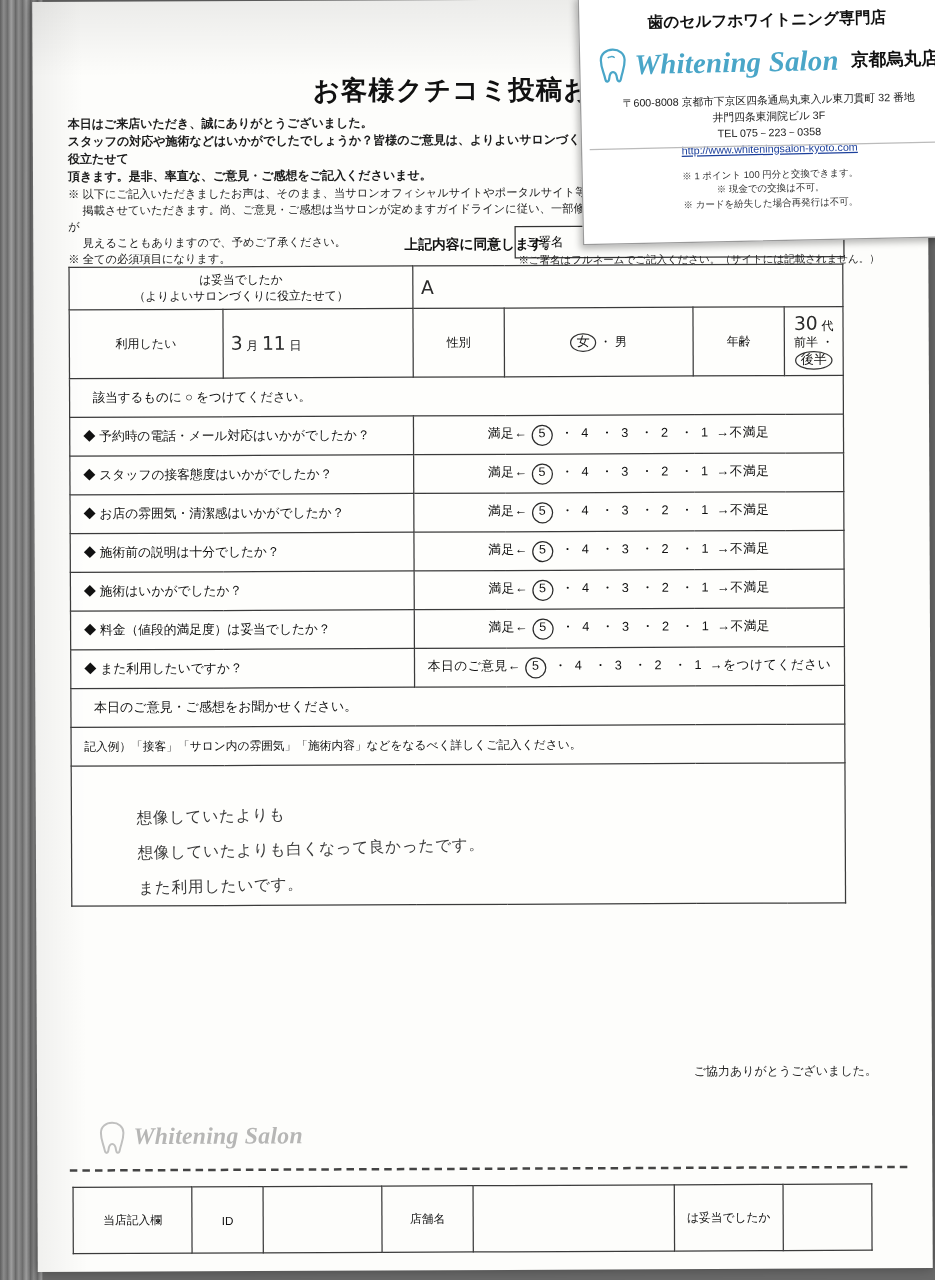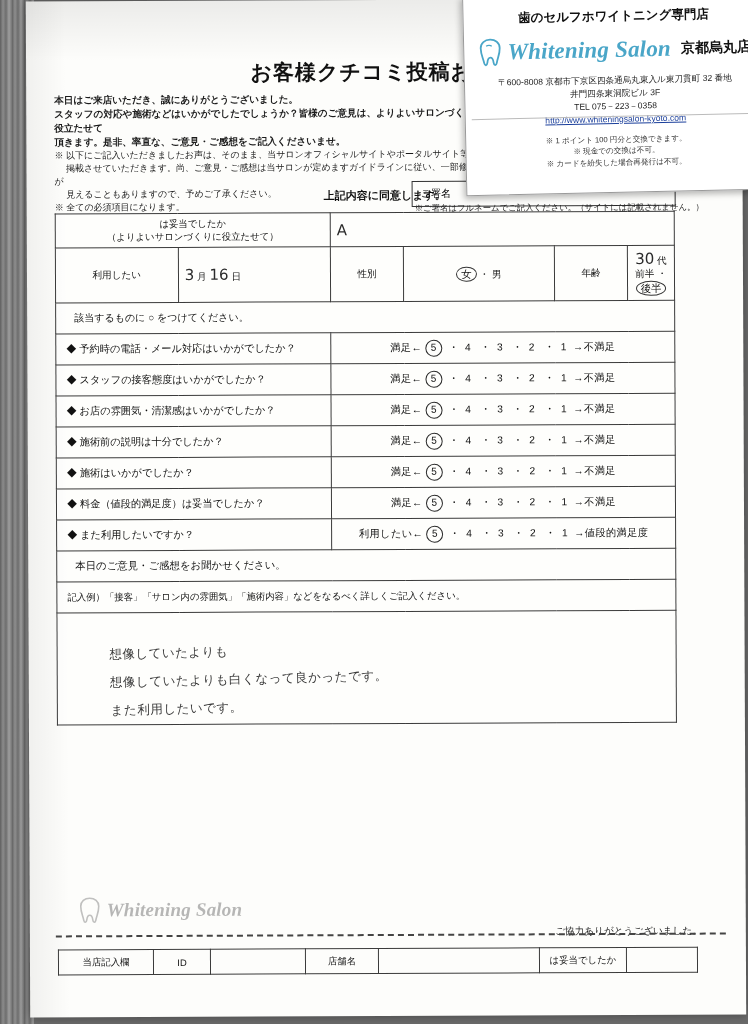--- a/index.html
+++ b/index.html
@@ -253,21 +253,21 @@
     line-height: 2.25;
     padding: 18px 0 0 46px;
     transform: rotate(-1.2deg);
     letter-spacing: .5px;
   }
 
   
   .thanks {
     position: absolute;
     right: 44px;
-    top: 926px;
+    top: 852px;
     font-size: 9.6px;
     color: #222;
   }
   .footer-logo {
     position: absolute;
     left: 48px;
     top: 895px;
     display: flex;
     align-items: center;
     gap: 5px;
@@ -284,21 +284,21 @@
     position: absolute;
     left: 28px;
     top: 948px;
     width: 640px;
     border-collapse: collapse;
     font-size: 9.4px;
   }
   .ftbl td {
     border: 1px solid #3b3b3b;
     height: 24px;
-    padding: 0 6px;
+    padding: 14px 6px;
     text-align: center;
     color: #111;
   }
 
   
   svg { display: block; }
 </style>
 </head>
 <body>
 
@@ -334,21 +334,21 @@
       </td>
       <td colspan="4">
         <span class="hand">A</span>
       </td>
     </tr>
     <tr>
       <td class="lbl" style="width:86px">利用したい</td>
       <td style="width:110px">
         <span class="hand">3</span>
         <span class="lbl">月</span>
-        <span class="hand">16</span>
+        <span class="hand">11</span>
         <span class="lbl">日</span>
       </td>
       <td class="lbl" style="width:60px">性別</td>
       <td style="width:138px; text-align:center">
         <span class="circ">女</span>
         <span class="lbl">・</span>
         <span class="lbl">男</span>
       </td>
       <td class="lbl" style="width:60px">年齢</td>
       <td style="text-align:center">
@@ -437,27 +437,27 @@
         <span class="num">・</span><span class="num">3</span>
         <span class="num">・</span><span class="num">2</span>
         <span class="num">・</span><span class="num">1</span>
         <span>→不満足</span>
       </td>
     </tr>
 
     <tr>
       <td class="q-cell" colspan="2">◆ また利用したいですか？</td>
       <td class="scale-cell" colspan="4">
-        <span>利用したい←</span>
-        <span class="sel">5</span>
-        <span class="num">・</span><span class="num">4</span>
-        <span class="num">・</span><span class="num">3</span>
-        <span class="num">・</span><span class="num">2</span>
-        <span class="num">・</span><span class="num">1</span>
-        <span>→値段的満足度</span>
+        <span>本日のご意見←</span>
+        <span class="sel">5</span>
+        <span class="num">・</span><span class="num">4</span>
+        <span class="num">・</span><span class="num">3</span>
+        <span class="num">・</span><span class="num">2</span>
+        <span class="num">・</span><span class="num">1</span>
+        <span>→をつけてください</span>
       </td>
     </tr>
 
     <tr>
       <td class="comment-head" colspan="6">本日のご意見・ご感想をお聞かせください。</td>
     </tr>
     <tr>
       <td class="comment-note" colspan="6">記入例）「接客」「サロン内の雰囲気」「施術内容」などをなるべく詳しくご記入ください。</td>
     </tr>
     <tr>

